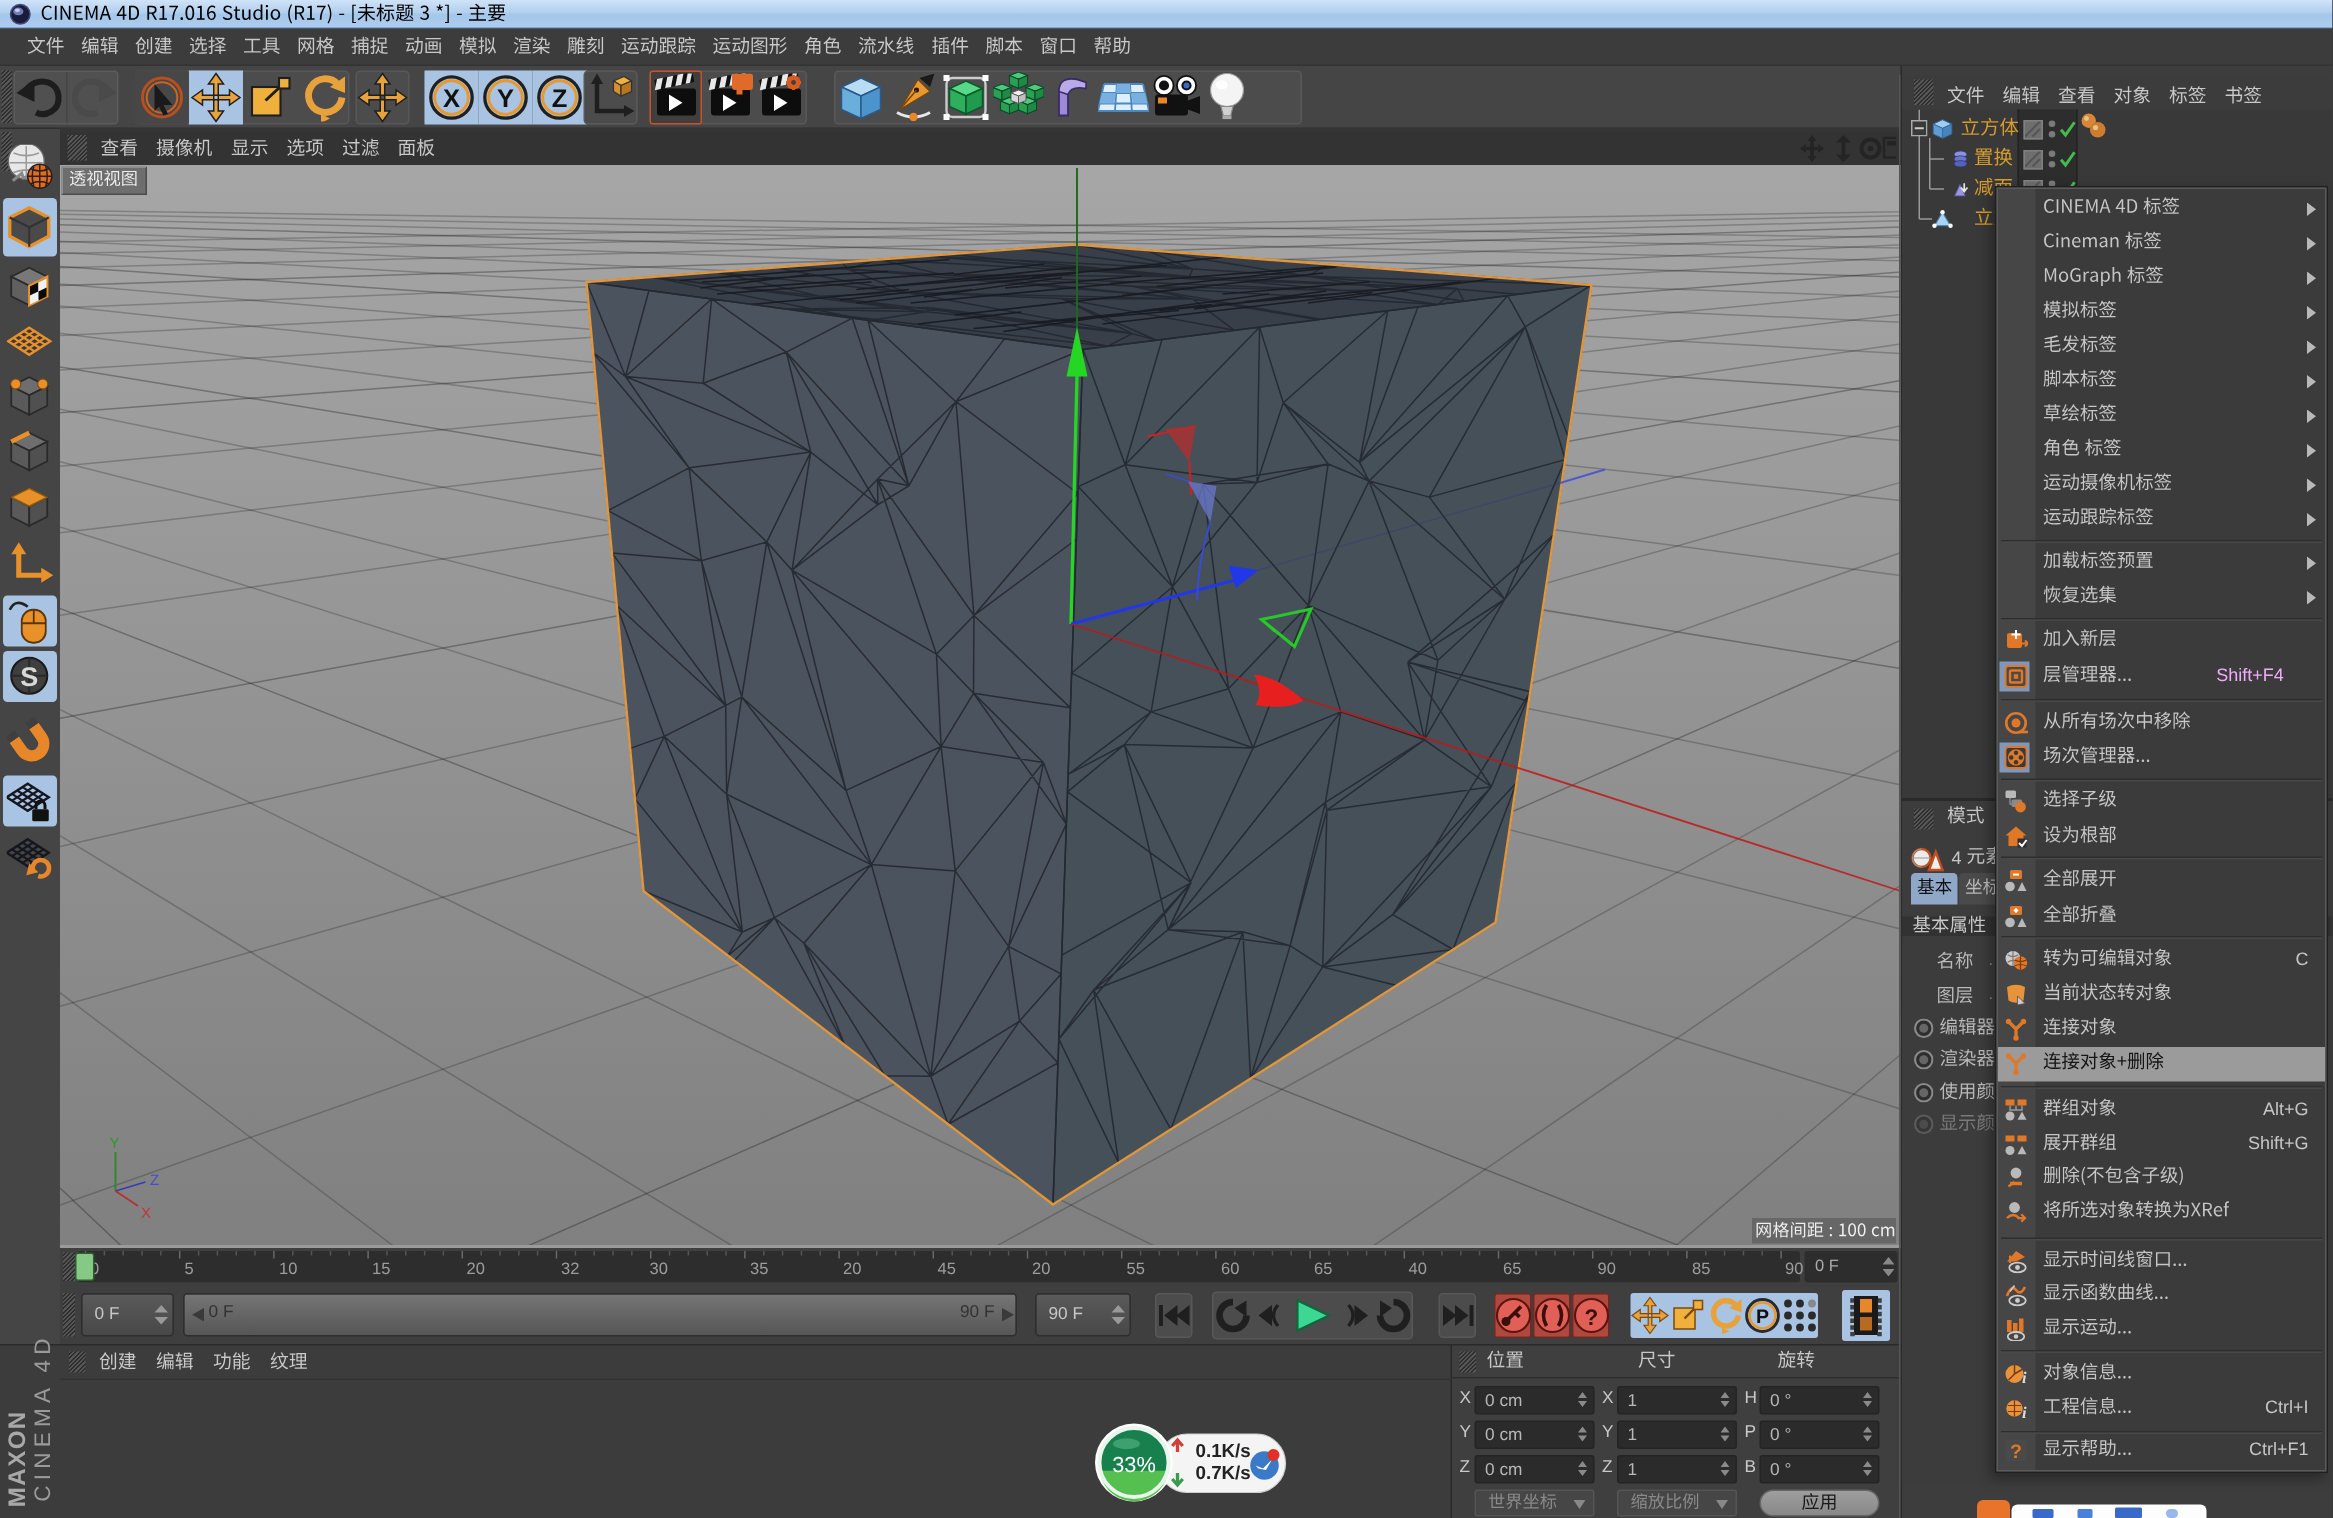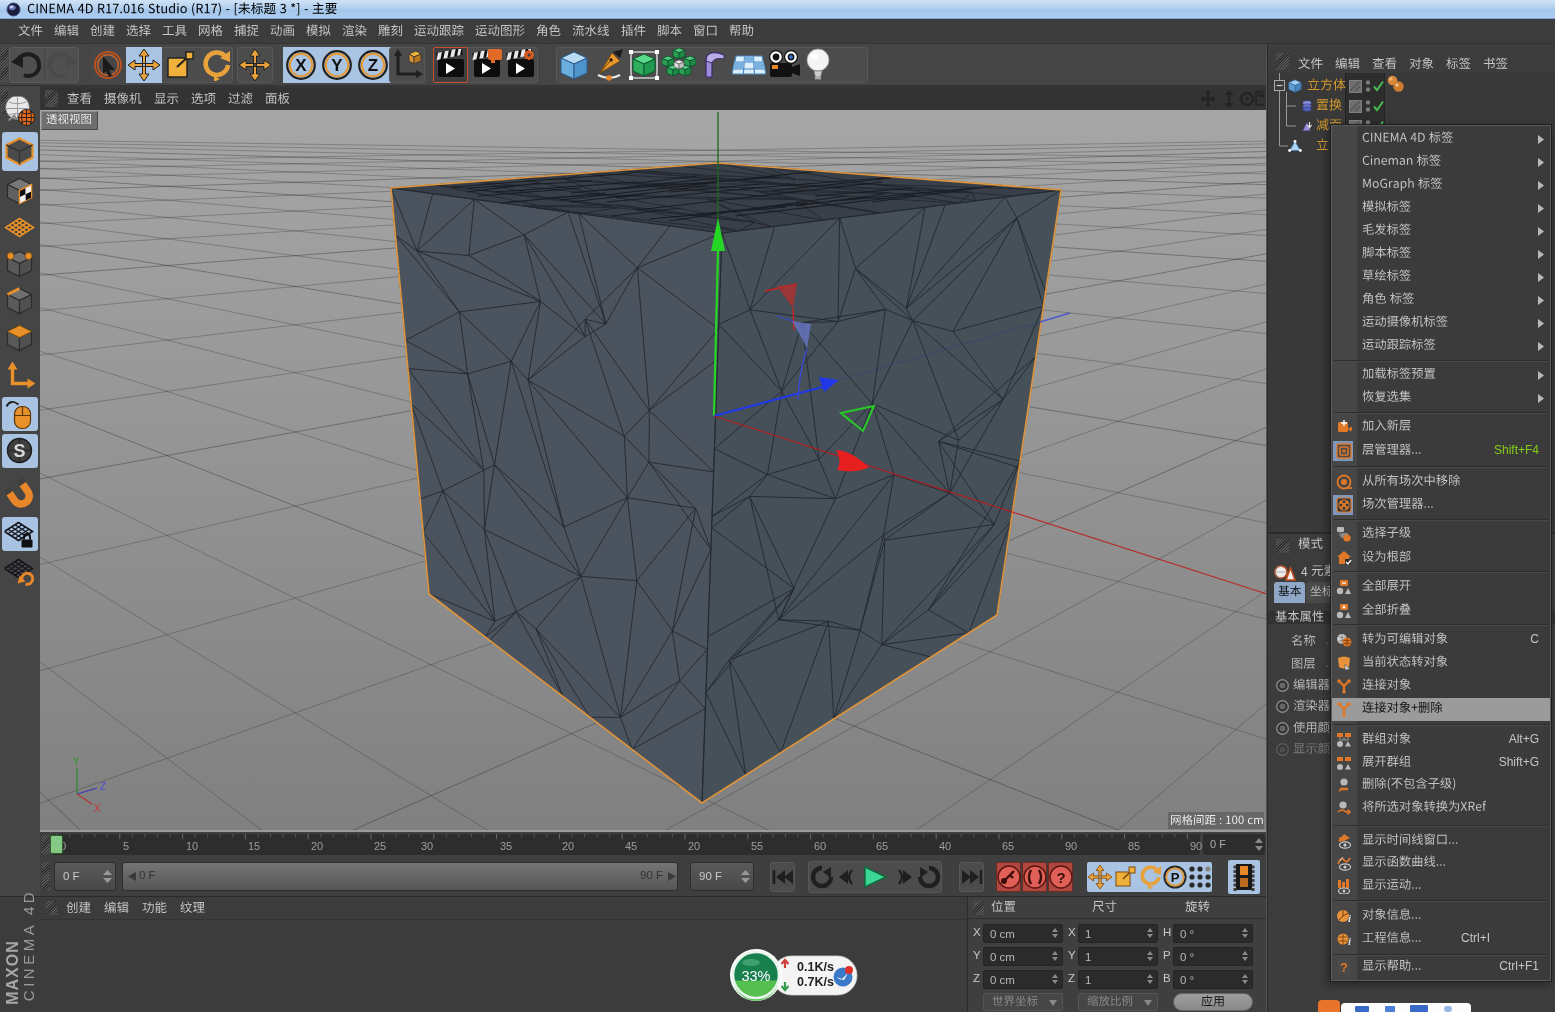--- a/index.html
+++ b/index.html
@@ -850,22 +850,22 @@
     <line x1="1097.7" y1="0" x2="1097.7" y2="3" stroke="#555" stroke-width="1"></line>
     <line x1="1110.3" y1="0" x2="1110.3" y2="3" stroke="#555" stroke-width="1"></line>
     <line x1="1122.8" y1="0" x2="1122.8" y2="3" stroke="#555" stroke-width="1"></line>
     <line x1="1135.4" y1="0" x2="1135.4" y2="5" stroke="#6a6a6a" stroke-width="1"></line>
   </svg>
 <div style="position:absolute;left:60px;top:840px;font-size:11px;color:#9d9d9d">0</div>
 <div style="position:absolute;left:123px;top:840px;font-size:11px;color:#9d9d9d">5</div>
 <div style="position:absolute;left:186px;top:840px;font-size:11px;color:#9d9d9d">10</div>
 <div style="position:absolute;left:248px;top:840px;font-size:11px;color:#9d9d9d">15</div>
 <div style="position:absolute;left:311px;top:840px;font-size:11px;color:#9d9d9d">20</div>
-<div style="position:absolute;left:374px;top:840px;font-size:11px;color:#9d9d9d">25</div>
-<div style="position:absolute;left:421px;top:840px;font-size:11px;color:#9d9d9d">30</div>
+<div style="position:absolute;left:374px;top:840px;font-size:11px;color:#9d9d9d">32</div>
+<div style="position:absolute;left:433px;top:840px;font-size:11px;color:#9d9d9d">30</div>
 <div style="position:absolute;left:500px;top:840px;font-size:11px;color:#9d9d9d">35</div>
 <div style="position:absolute;left:562px;top:840px;font-size:11px;color:#9d9d9d">20</div>
 <div style="position:absolute;left:625px;top:840px;font-size:11px;color:#9d9d9d">45</div>
 <div style="position:absolute;left:688px;top:840px;font-size:11px;color:#9d9d9d">20</div>
 <div style="position:absolute;left:751px;top:840px;font-size:11px;color:#9d9d9d">55</div>
 <div style="position:absolute;left:814px;top:840px;font-size:11px;color:#9d9d9d">60</div>
 <div style="position:absolute;left:876px;top:840px;font-size:11px;color:#9d9d9d">65</div>
 <div style="position:absolute;left:939px;top:840px;font-size:11px;color:#9d9d9d">40</div>
 <div style="position:absolute;left:1002px;top:840px;font-size:11px;color:#9d9d9d">65</div>
 <div style="position:absolute;left:1065px;top:840px;font-size:11px;color:#9d9d9d">90</div>
@@ -1671,21 +1671,21 @@
         <use href="#g2e" x="4278"></use>
         <use href="#g2e" x="4556"></use>
       </g>
     </svg>
   </div>
 <svg class="abs" style="left:1336px;top:443px" width="16" height="16">
     <rect x="1" y="1" width="14" height="14" rx="2" fill="#4a4a4a" stroke="#e07828" stroke-width="1.4"></rect>
     <rect x="4" y="4" width="8" height="8" rx="1" fill="none" stroke="#e07828" stroke-width="1.6"></rect>
     <rect x="6.5" y="6.5" width="3" height="3" fill="#e07828"></rect>
   </svg>
-<div style="position:absolute;left:1461px;top:443px;width:78px;text-align:right;font-size:12px;color:#84cc16">Shift+F4</div>
+<div style="position:absolute;left:1461px;top:443px;width:78px;text-align:center;font-size:12px;color:#f0abfc">Shift+F4</div>
 <div style="position:absolute;left:1334px;top:466px;width:214px;height:1px;background:#2e2e2e"></div>
 <div style="position:absolute;left:1334px;top:467px;width:214px;height:1px;background:#484848"></div>
 <div style="position:absolute;left:1362px;top:474px">
     <svg width="98.4" height="14.9" viewBox="0 0 98.4 14.9">
       <g fill="#c6c6c6" transform="translate(0,10.82) scale(0.01230)">
         <use href="#g4ece" x="0"></use>
         <use href="#g6240" x="1000"></use>
         <use href="#g6709" x="2000"></use>
         <use href="#g573a" x="3000"></use>
         <use href="#g6b21" x="4000"></use>
@@ -2045,21 +2045,21 @@
         <use href="#g2e" x="4278"></use>
         <use href="#g2e" x="4556"></use>
       </g>
     </svg>
   </div>
 <svg class="abs" style="left:1336px;top:931px" width="16" height="16">
     <circle cx="7" cy="8" r="5.5" fill="#e8923c"></circle>
     <path d="M2.5 6 h9 M2.5 10 h9 M7 2.5 v11" stroke="#7a3a08" stroke-width="0.8"></path>
     <text x="12" y="14" font-size="11" font-style="italic" font-weight="bold" fill="#ddd" font-family="Liberation Serif">i</text>
   </svg>
-<div style="position:absolute;left:1461px;top:931px;width:78px;text-align:left;font-size:12px;color:#c6c6c6">Ctrl+I</div>
+<div style="position:absolute;left:1461px;top:931px;width:78px;text-align:right;font-size:12px;color:#c6c6c6">Ctrl+I</div>
 <div style="position:absolute;left:1334px;top:954px;width:214px;height:1px;background:#2e2e2e"></div>
 <div style="position:absolute;left:1334px;top:955px;width:214px;height:1px;background:#484848"></div>
 <div style="position:absolute;left:1362px;top:959px">
     <svg width="59.5" height="14.9" viewBox="0 0 59.5 14.9">
       <g fill="#c6c6c6" transform="translate(0,10.82) scale(0.01230)">
         <use href="#g663e" x="0"></use>
         <use href="#g793a" x="1000"></use>
         <use href="#g5e2e" x="2000"></use>
         <use href="#g52a9" x="3000"></use>
         <use href="#g2e" x="4000"></use>

